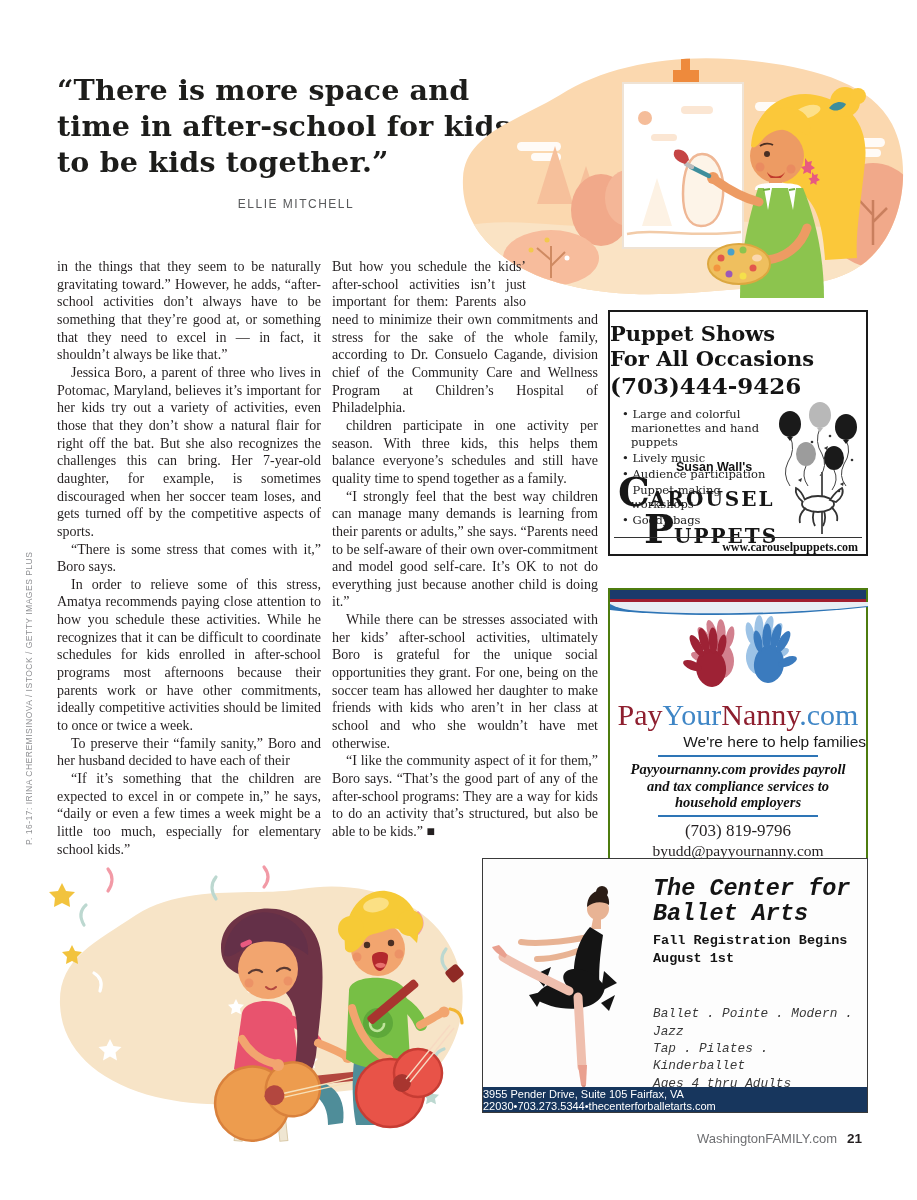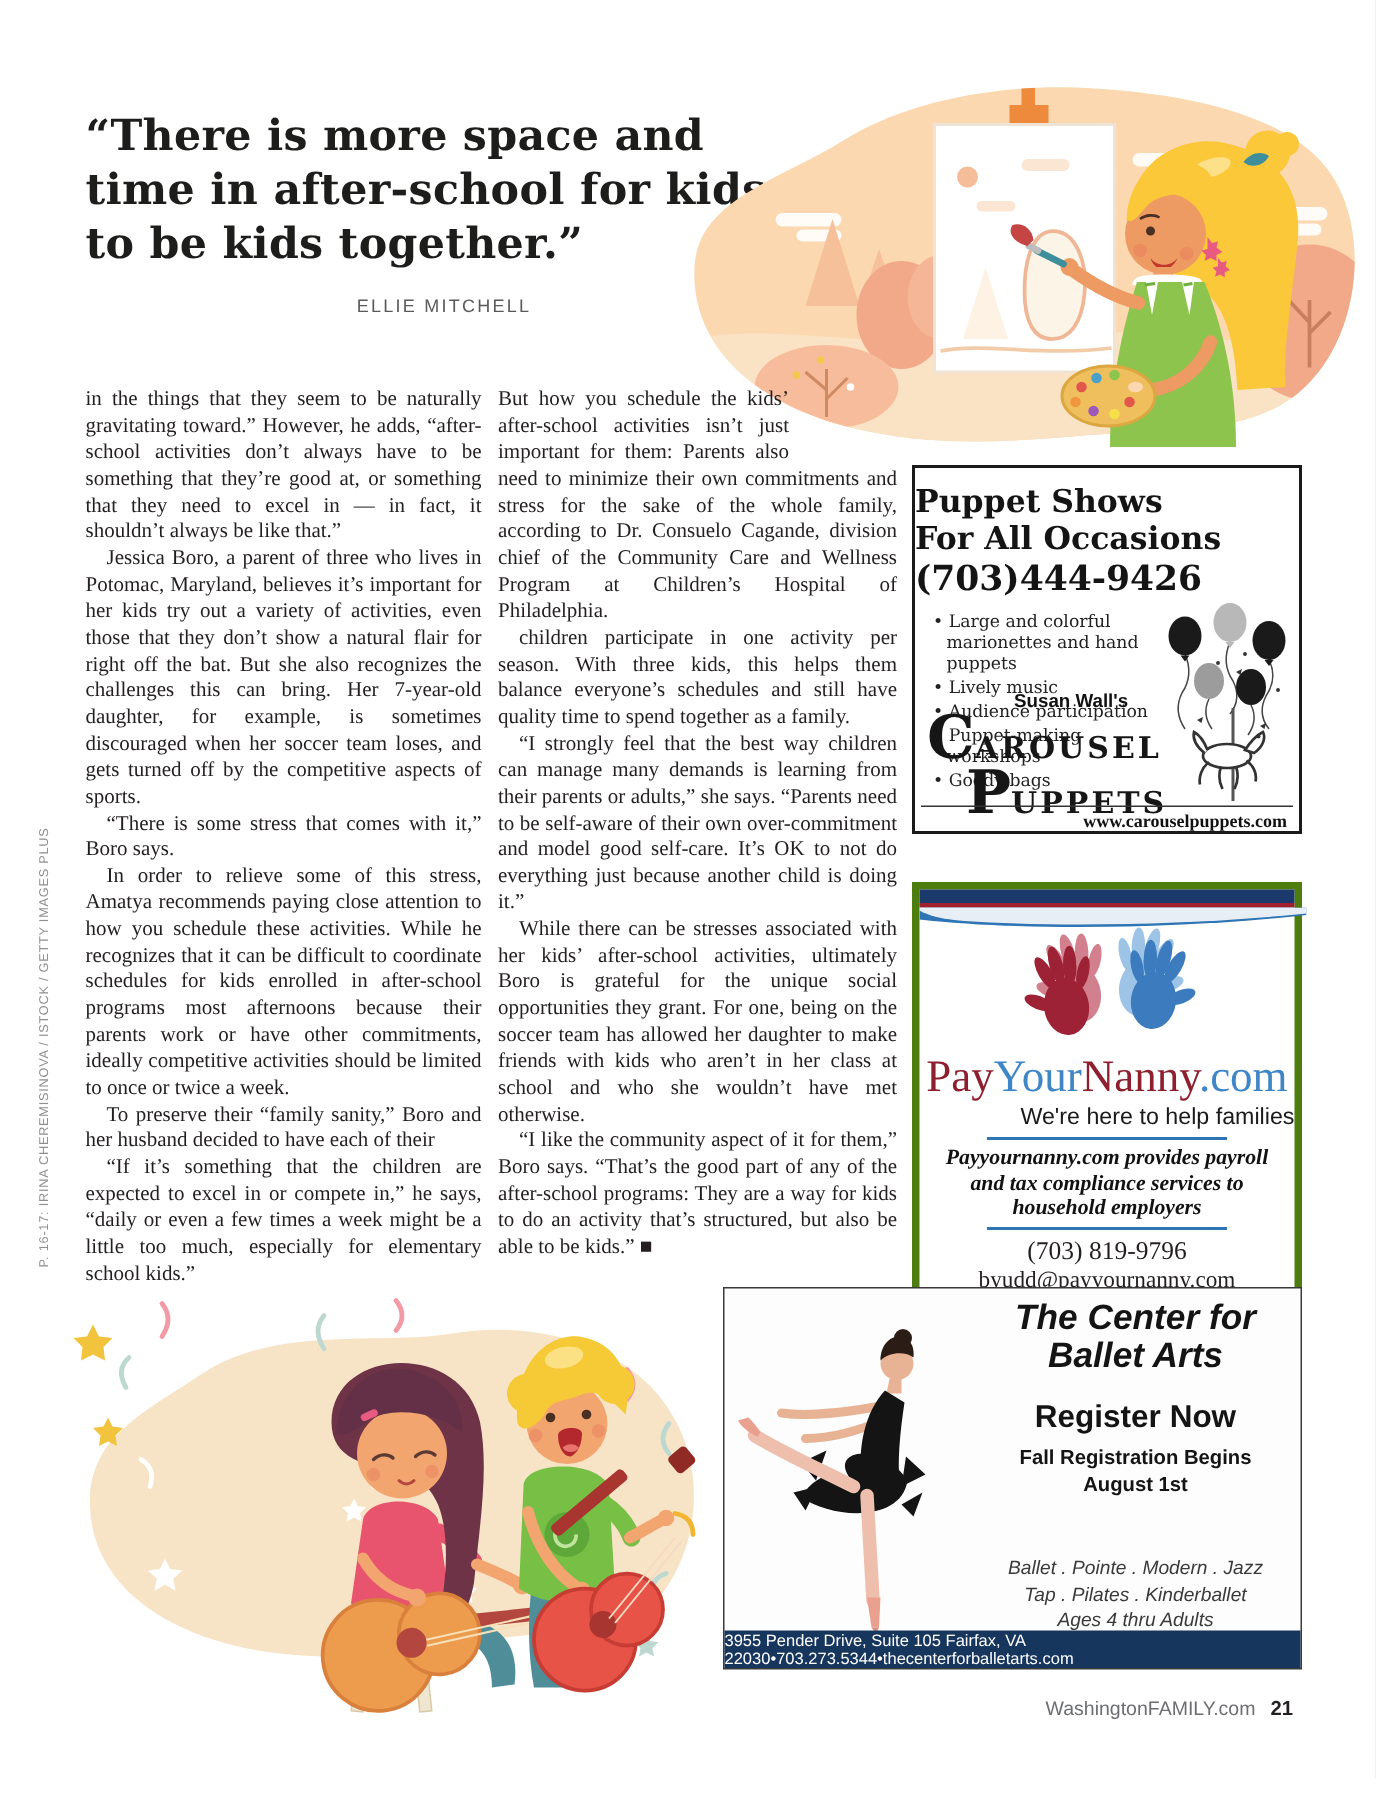--- a/index.html
+++ b/index.html
@@ -47,43 +47,43 @@
   .brandline{font-family:"DejaVu Serif",serif;font-weight:bold;color:#161616;line-height:.92;}
   .brandline .cap{font-size:40px;}
   .brandline .rest{font-size:20px;letter-spacing:2px;}
   .brand2{margin-left:26px;}
   .horse{position:absolute;left:178px;top:160px;}
   .puppet-rule{position:absolute;left:4px;right:4px;top:225px;border-top:1.5px solid #333;}
   .puppet-site{position:absolute;right:8px;top:228px;font-family:"Liberation Serif",serif;
                font-weight:bold;font-size:12px;color:#111;}
 
   
-  .nanny-ad{top:588px;height:276px;border:5px solid #4d7c0f;}
+  .nanny-ad{top:588px;height:276px;border:2px solid #4d7c0f;}
   .nanny-topbar{height:9px;background:#1b3a6b;}
   .nanny-redbar{height:3px;background:#a11e2f;}
   .nanny-swoosh{display:block;}
   .hands{display:block;margin:-8px auto 0;}
   .nanny-brand{text-align:center;font-family:"Liberation Serif",serif;font-size:30px;margin-top:-4px;}
   .nb-maroon{color:#8e1f2f;}
   .nb-blue{color:#3f86c6;}
   .nanny-tagline{text-align:right;font-family:"Liberation Sans",sans-serif;font-size:15.5px;color:#1a1a1a;margin-top:1px;}
   .nanny-rule{width:160px;margin:4px auto 4px;border-top:2px solid #2e75b6;}
   .nanny-desc{text-align:center;font-family:"Liberation Serif",serif;font-style:italic;font-weight:bold;
               font-size:14.5px;line-height:1.15;color:#111;padding:0 14px;}
   .nanny-phone{text-align:center;font-size:17px;margin-top:4px;}
   .nanny-email{text-align:center;font-size:15.5px;margin-top:1px;}
   .nanny-site{text-align:center;font-family:"Liberation Sans",sans-serif;font-weight:bold;font-size:11px;
               letter-spacing:2px;color:#4da6c9;margin-top:4px;}
 
   
   .ballet-ad{position:absolute;left:482px;top:858px;width:386px;height:255px;border:1px solid #3a3a3a;
              background:#fdfdfd;box-sizing:border-box;}
   .ballerina{position:absolute;left:6px;top:4px;}
-  .ballet-text{position:absolute;left:170px;top:7px;width:208px;text-align:center;
-               font-family:Liberation Sans, sans-serif;color:#141414;}
+  .ballet-text{position:absolute;left:170px;top:18px;width:208px;text-align:left;
+               font-family:Liberation Mono, monospace;color:#141414;}
   .ballet-title{font-style:italic;font-weight:bold;font-size:23.5px;line-height:1.05;}
   .ballet-cta{font-weight:bold;font-size:21px;margin-top:18px;}
   .ballet-sub{font-weight:bold;font-size:13.5px;line-height:1.3;margin-top:6px;}
   .ballet-classes{font-style:italic;font-size:12.8px;line-height:1.35;margin-top:38px;color:#3a3a3a;}
   .ballet-bar{position:absolute;left:0;right:0;bottom:0;height:25px;background:#17365d;color:#fff;
               font-family:"Liberation Sans",sans-serif;font-size:11px;display:flex;
               align-items:center;justify-content:center;}
 
   
   .band{position:absolute;left:46px;top:853px;width:428px;height:295px;}
@@ -337,21 +337,20 @@
       <path d="M16,95 C10,92 5,88 3,84 L10,82 C14,86 17,90 18,92 Z" fill="#e9a08f"></path>
       <path d="M89,134 L93,204" stroke="#efbfae" stroke-width="9" stroke-linecap="round" fill="none"></path>
       <path d="M89,202 L98,202 L97,222 L92,222 Z" fill="#e9a08f"></path>
       <path d="M92,222 L97,222 L95,226 Z" fill="#d98f7e"></path>
     </svg>
     <div class="ballet-text">
       <div class="ballet-title">
         <div>The Center for</div>
         <div>Ballet Arts</div>
       </div>
-      <div class="ballet-cta">Register Now</div>
       <div class="ballet-sub">
         <div>Fall Registration Begins</div>
         <div>August 1st</div>
       </div>
       <div class="ballet-classes">
         <div>Ballet . Pointe . Modern . Jazz</div>
         <div>Tap . Pilates . Kinderballet</div>
         <div>Ages 4 thru Adults</div>
       </div>
     </div>

